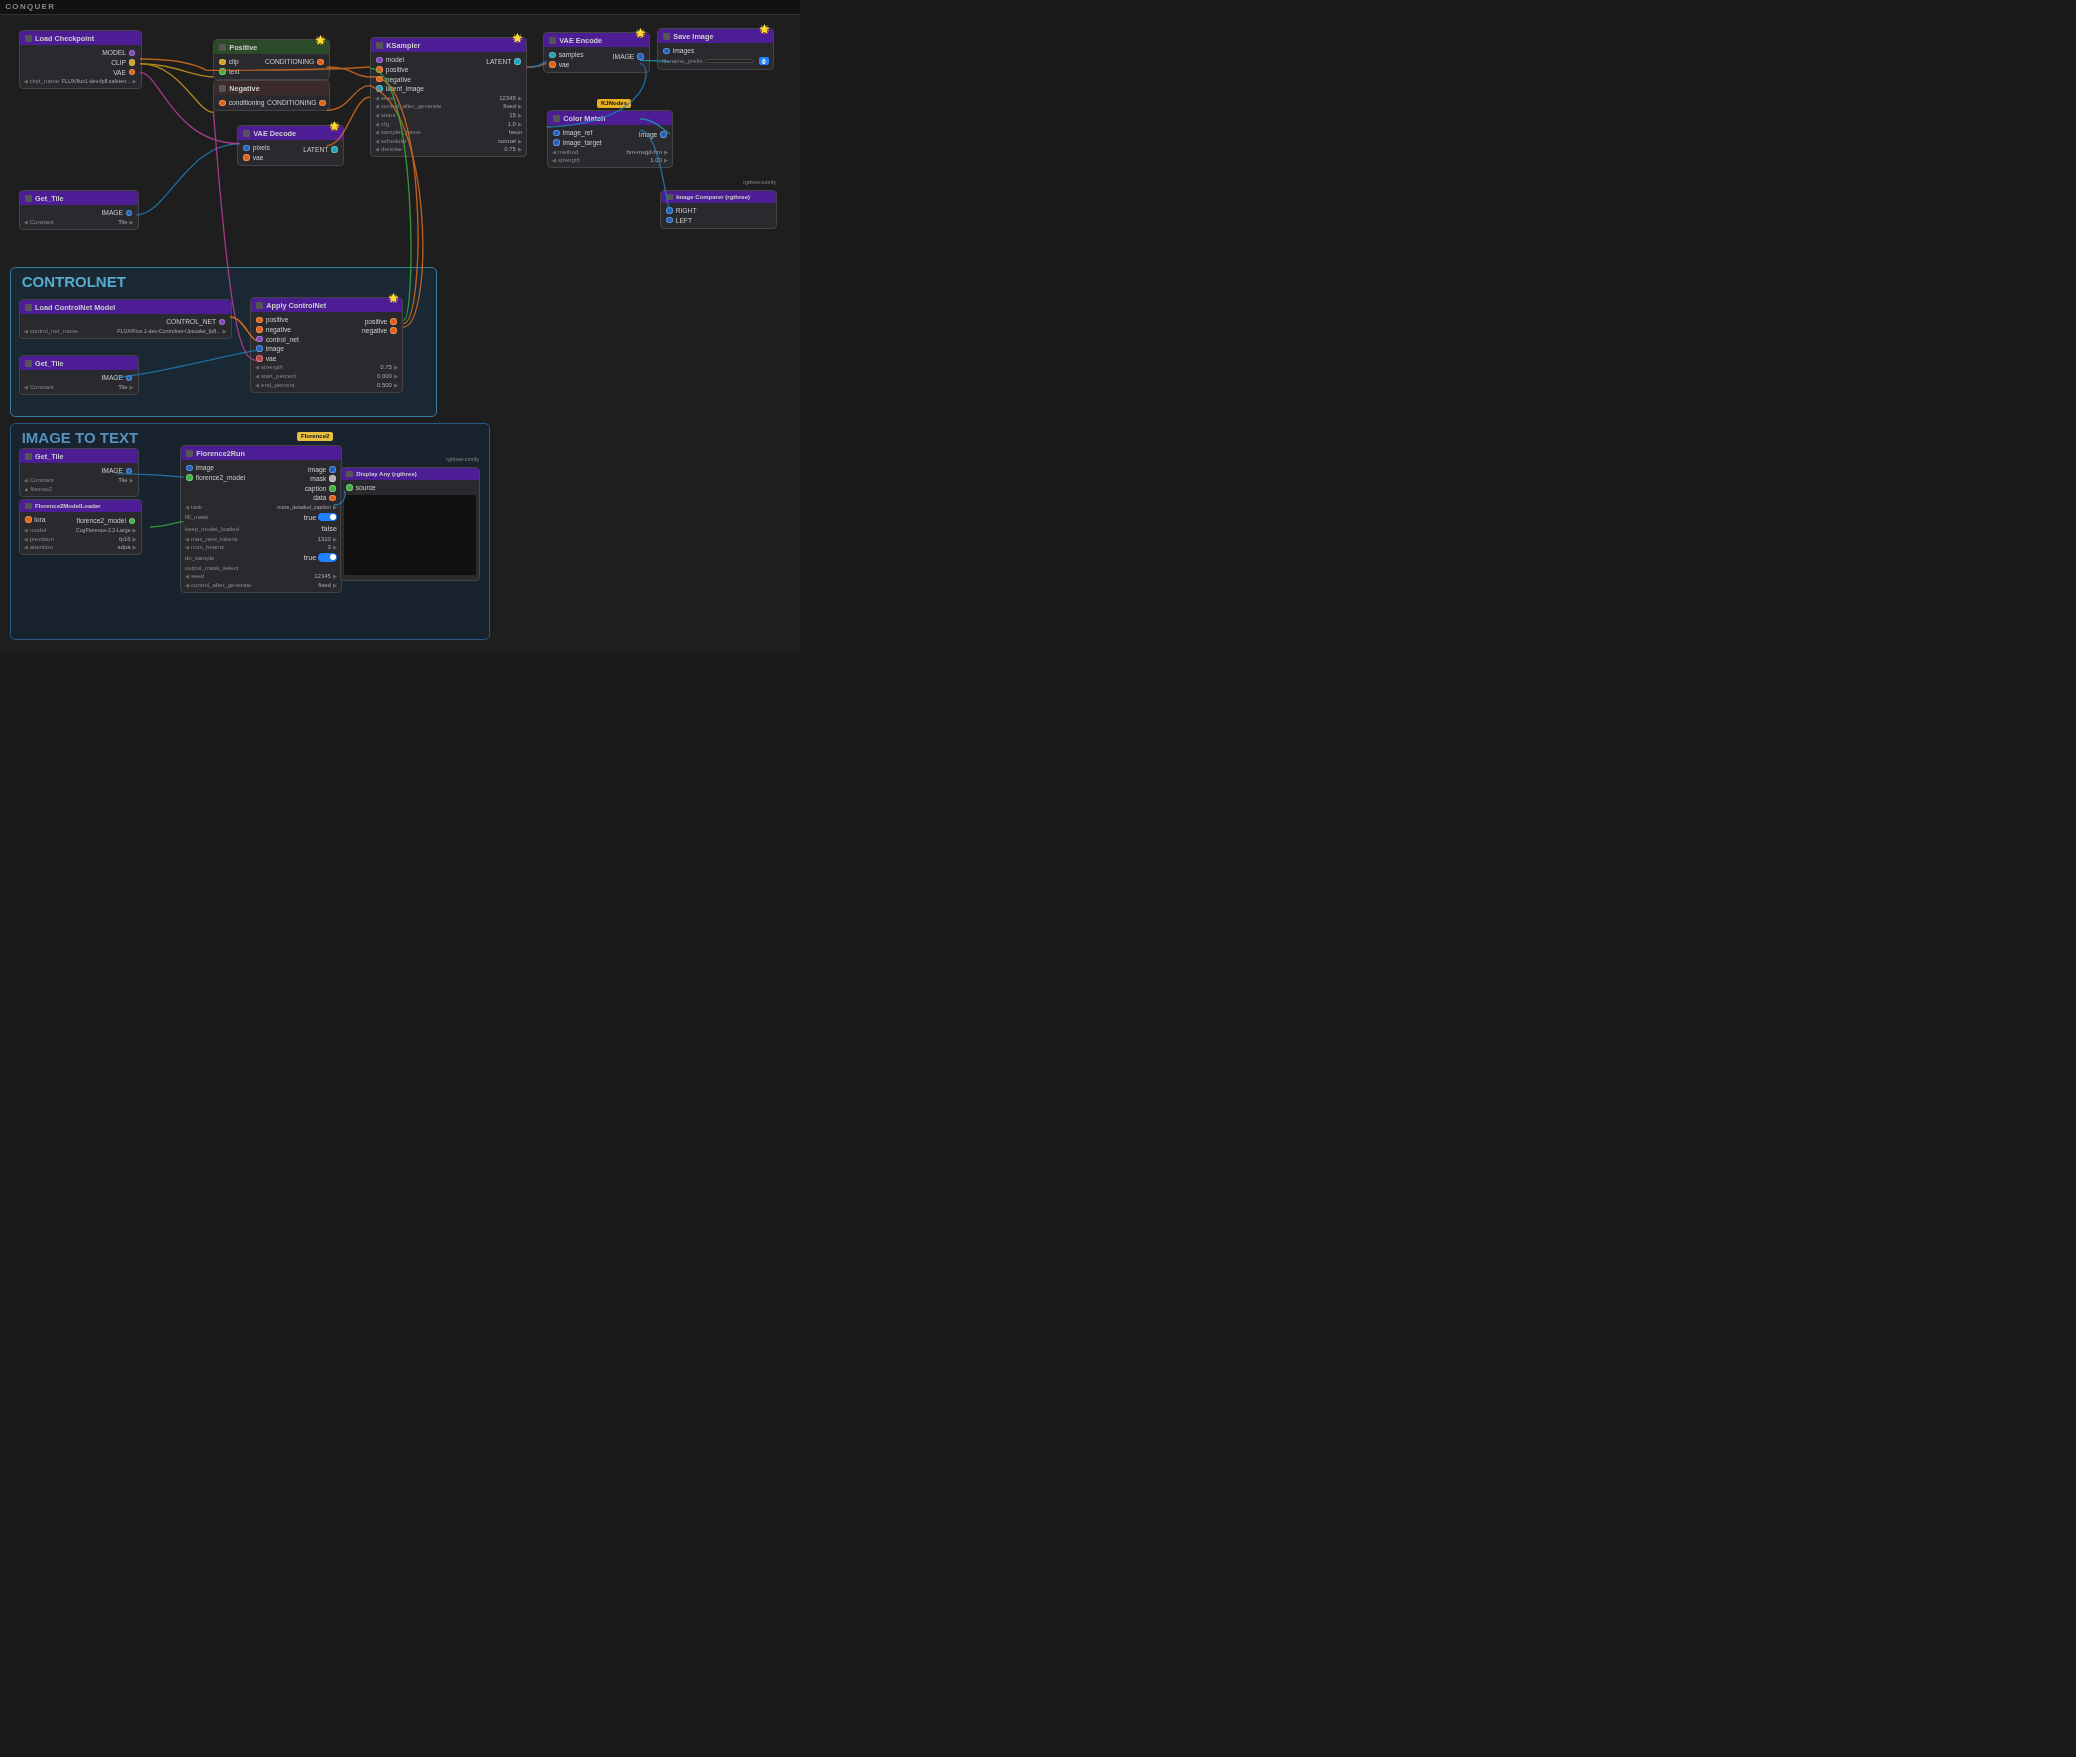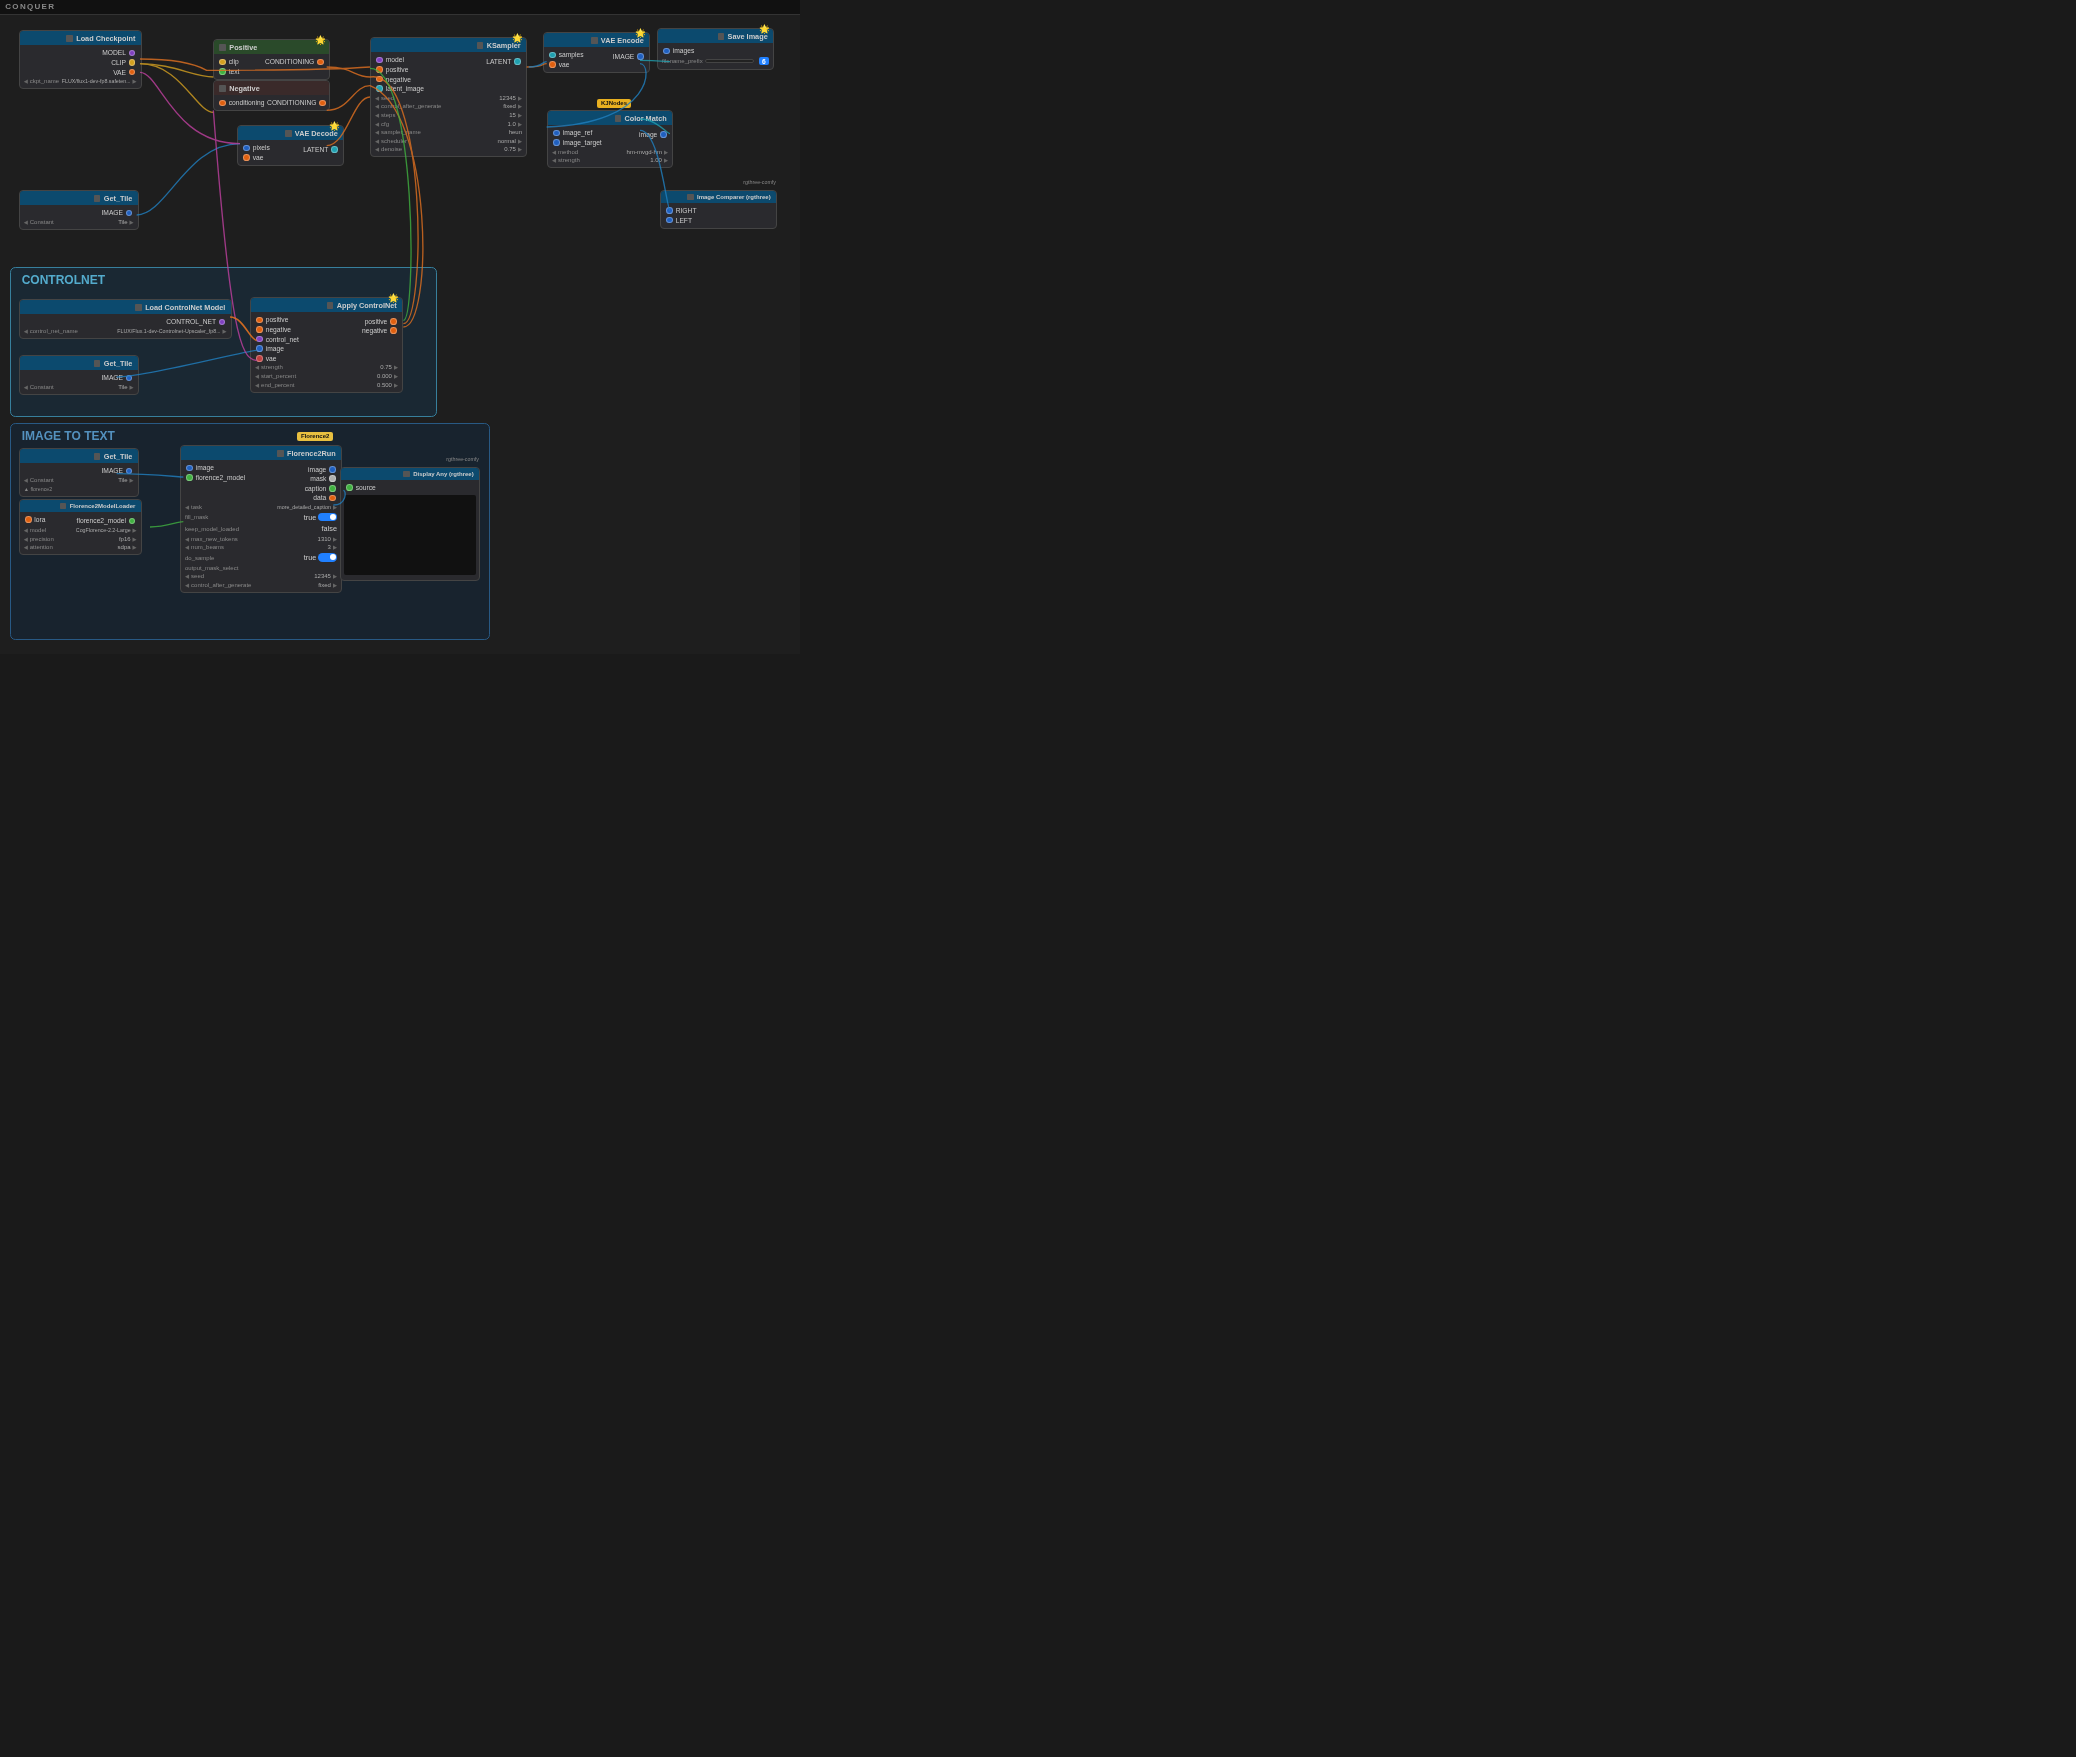--- a/index.html
+++ b/index.html
@@ -130,21 +130,21 @@
     .group-container {
       position: absolute;
       border: 1.3px solid;
       border-radius: 5.3px;
       opacity: 0.9;
     }
     .group-title {
       position: absolute;
       top: -1.3px;
       left: 6.7px;
-      font-size: 12px;
+      font-size: 15px;
       font-weight: bold;
       padding: 1.3px 4px;
     }
 
     
     .badge {
       background: #2080ff;
       color: white;
       font-size: 6.7px;
       font-weight: bold;
@@ -174,21 +174,21 @@
     }
 
     
     .node-emoji {
       font-size: 8.7px;
       position: absolute;
       top: -5.3px;
       right: 2.7px;
     }
 
-    .node-header-dark { background: #0c4a6e; justify-content: flex-end; }
+    .node-header-dark { background: #4c1d95; }
 
     
     .toggle-pill {
       display: inline-block;
       width: 18.7px; height: 8.7px;
       border-radius: 4.7px;
       background: #2080ff;
       position: relative;
       vertical-align: middle;
     }

